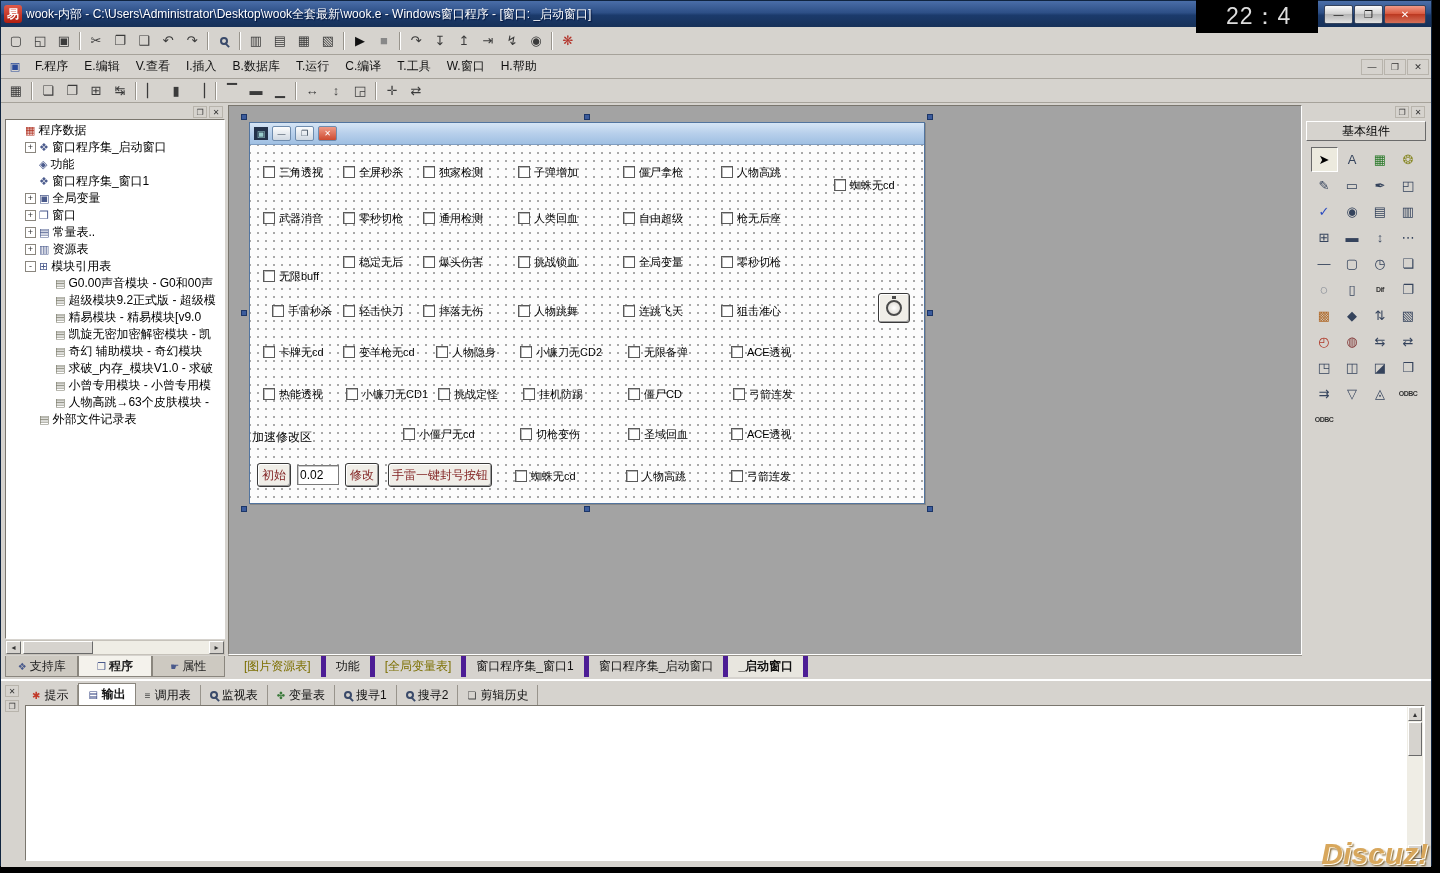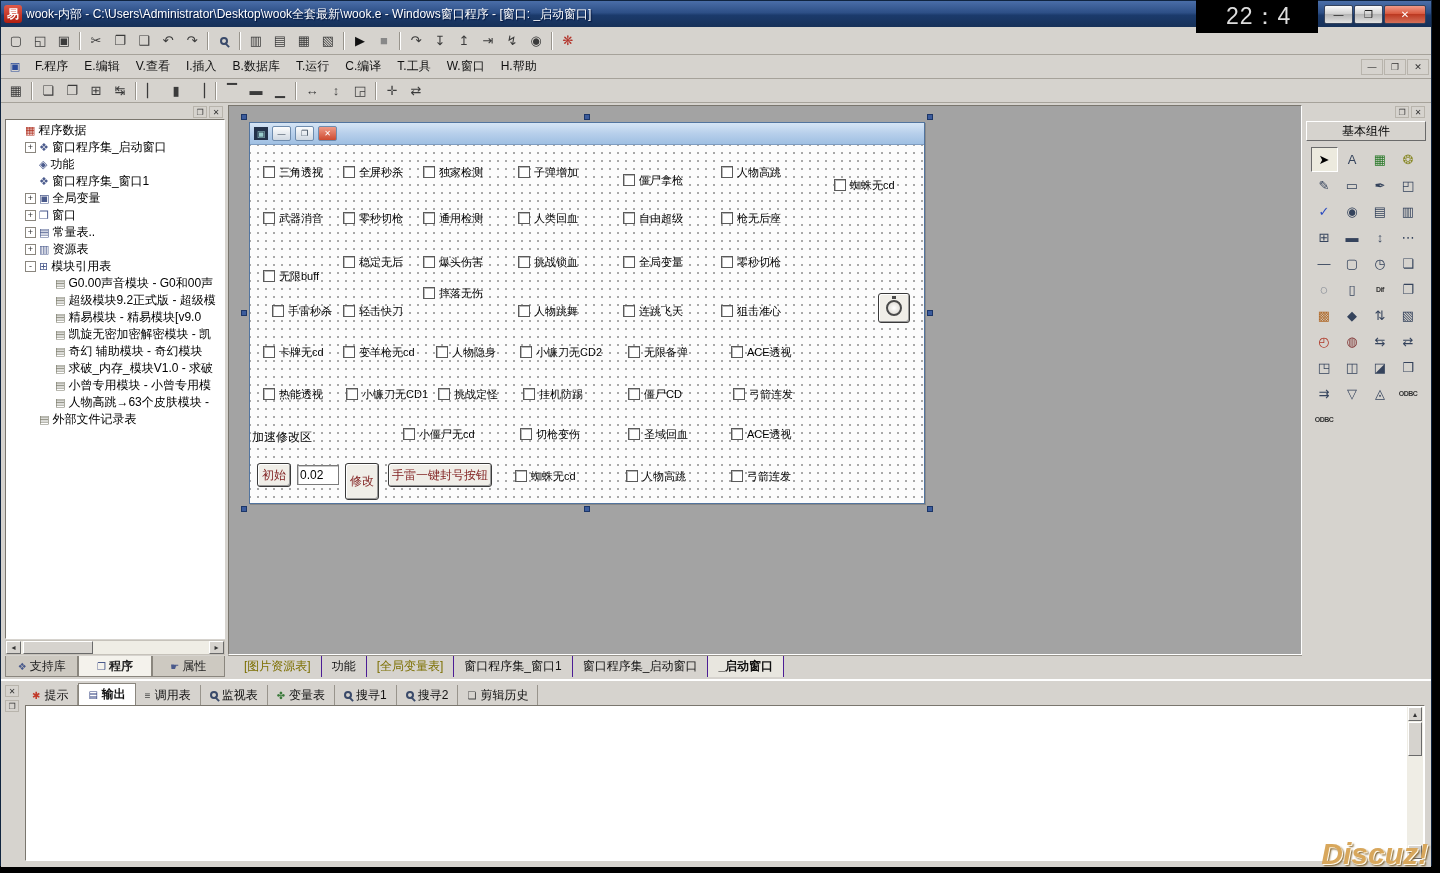--- a/index.html
+++ b/index.html
@@ -37,21 +37,21 @@
 .sbtn{width:15px;height:13px;font-size:8px;display:flex;align-items:center;justify-content:center;background:#d6d3ce;border:1px solid;border-color:#fff #6a6a6a #6a6a6a #fff;color:#333}
 .sthumb{width:70px;height:13px;background:#d6d3ce;border:1px solid;border-color:#fff #6a6a6a #6a6a6a #fff;margin-left:2px}
 .fill{flex:1}
 .ltabs{height:21px;display:flex;margin-top:1px}
 .ltab{flex:1;display:flex;align-items:center;justify-content:center;gap:3px;font-size:12px;border:1px solid #8a867e;border-top:none;background:#cdc9c1;color:#222}
 .ltab.active{background:#f4f2ec;font-weight:bold}
 .ltab .ic{font-size:10px;color:#4a5a8c}
 .center{flex:1;display:flex;flex-direction:column;min-width:0}
 .mdi{flex:1;background:#a3a3a3;position:relative;border:1px solid;border-color:#7a766e #fff #fff #7a766e;overflow:hidden}
 .dtabs{height:22px;display:flex;align-items:stretch;background:#d6d3ce;border-top:1px solid #98948c;padding-left:6px;font-size:12px}
-.dtab{display:flex;align-items:center;padding:0 10px;border-right:1px solid #4c1d95;color:#111}
+.dtab{display:flex;align-items:center;padding:0 10px;border-right:5px solid #4c1d95;color:#111}
 .dtab.olive{color:#7c6f00}
 .dtab.active{font-weight:bold;background:#e8e6df}
 .rpanel{width:122px;display:flex;flex-direction:column}
 .phead{height:20px;margin:2px 1px;display:flex;align-items:center;justify-content:center;font-size:12px;border:1px solid;border-color:#fff #6a6a6a #6a6a6a #fff;background:#d6d3ce}
 .pgrid{display:grid;grid-template-columns:repeat(4,27px);justify-content:center;gap:1px;padding:4px 1px}
 .pic{height:25px;display:flex;align-items:center;justify-content:center;font-size:13px;color:#35435c}
 .pic.sel{border:1px solid;border-color:#6a6a6a #fff #fff #6a6a6a;background:#eceade;color:#000}
 .pic.txt{font-size:7px;font-weight:bold;color:#333;letter-spacing:-0.5px}
 .bpanel{height:188px;border-top:2px solid #fff;background:#d6d3ce;display:flex;padding:2px 4px 0 2px;gap:2px}
 .bstrip{width:18px;display:flex;flex-direction:column;align-items:center;gap:3px;padding-top:2px}
@@ -324,21 +324,21 @@
                 <span>全屏秒杀</span>
               </span>
             <span class="cb" style="left:173px;top:20px">
                 <span class="cbx"></span>
                 <span>独家检测</span>
               </span>
             <span class="cb" style="left:268px;top:20px">
                 <span class="cbx"></span>
                 <span>子弹增加</span>
               </span>
-            <span class="cb" style="left:373px;top:28px">
+            <span class="cb" style="left:373px;top:20px">
                 <span class="cbx"></span>
                 <span>僵尸拿枪</span>
               </span>
             <span class="cb" style="left:471px;top:20px">
                 <span class="cbx"></span>
                 <span>人物高跳</span>
               </span>
             <span class="cb" style="left:584px;top:33px">
                 <span class="cbx"></span>
                 <span>蜘蛛无cd</span>
@@ -392,21 +392,21 @@
                 <span>零秒切枪</span>
               </span>
             <span class="cb" style="left:22px;top:159px">
                 <span class="cbx"></span>
                 <span>手雷秒杀</span>
               </span>
             <span class="cb" style="left:93px;top:159px">
                 <span class="cbx"></span>
                 <span>轻击快刀</span>
               </span>
-            <span class="cb" style="left:173px;top:141px">
+            <span class="cb" style="left:173px;top:159px">
                 <span class="cbx"></span>
                 <span>摔落无伤</span>
               </span>
             <span class="cb" style="left:268px;top:159px">
                 <span class="cbx"></span>
                 <span>人物跳舞</span>
               </span>
             <span class="cb" style="left:373px;top:159px">
                 <span class="cbx"></span>
                 <span>连跳飞天</span>
@@ -475,21 +475,21 @@
             <span class="cb" style="left:378px;top:282px">
                 <span class="cbx"></span>
                 <span>圣域回血</span>
               </span>
             <span class="cb" style="left:481px;top:282px">
                 <span class="cbx"></span>
                 <span>ACE透视</span>
               </span>
             <span class="fbtn" style="left:7px;top:318px;width:34px;height:24px">初始</span>
             <input class="ipt" style="left: 47px; top: 320px; width: 42px; height: 20px;" value="0.02">
-            <span class="fbtn" style="left:95px;top:318px;width:34px;height:37px">修改</span>
+            <span class="fbtn" style="left:95px;top:318px;width:34px;height:24px">修改</span>
             <span class="fbtn" style="left:138px;top:318px;width:104px;height:24px">手雷一键封号按钮</span>
             <span class="cb" style="left:265px;top:324px">
                 <span class="cbx"></span>
                 <span>蜘蛛无cd</span>
               </span>
             <span class="cb" style="left:376px;top:324px">
                 <span class="cbx"></span>
                 <span>人物高跳</span>
               </span>
             <span class="cb" style="left:481px;top:324px">

